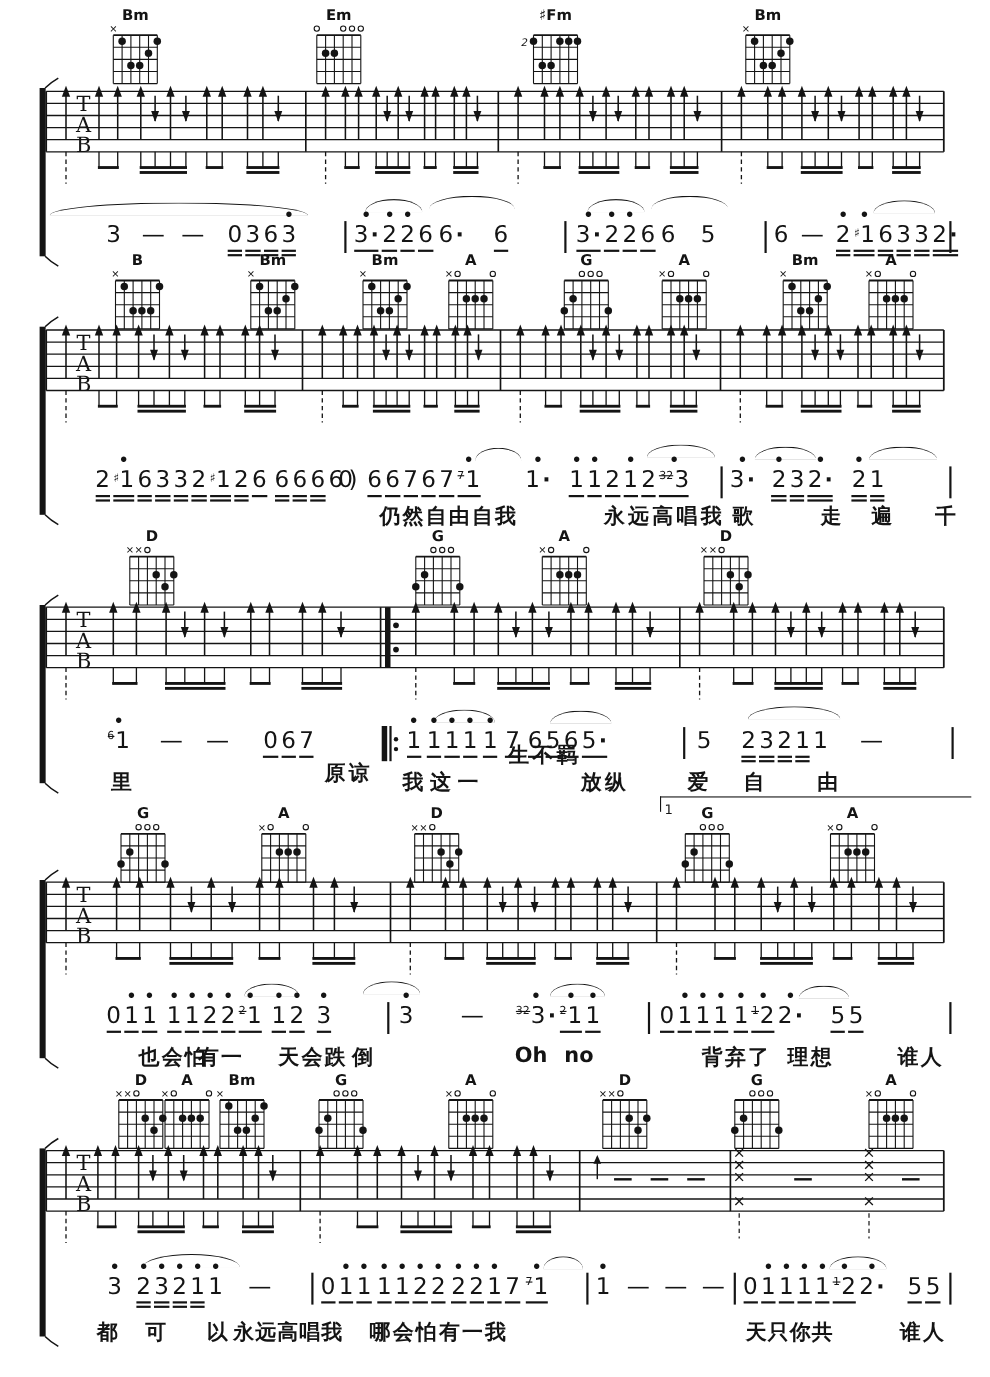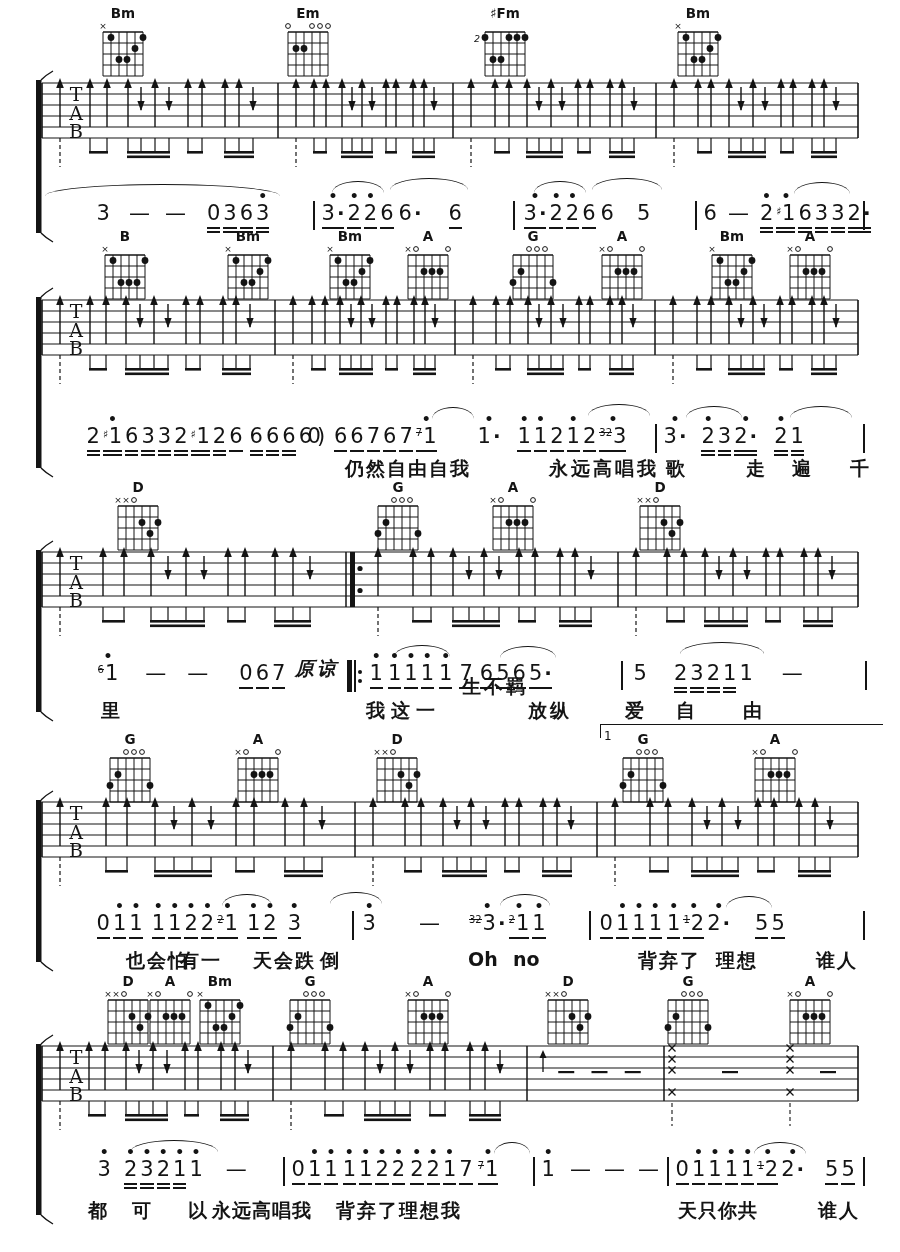--- a/index.html
+++ b/index.html
@@ -1949,21 +1949,21 @@
           <span class="hd">•</span>
           <span class="rw">
             <span>—</span>
           </span>
         </span>
       </div>
       <div class="ngrp" style="left: 860px; top: 652px;">
         <span class="bar"></span>
       </div>
       <div class="lyr" style="left: 101px; top: 698px;">里</div>
-      <div class="lyr" style="left: 295px; top: 656px; letter-spacing: 3px; font-style: italic;">原谅</div>
+      <div class="lyr" style="left: 295px; top: 690px; letter-spacing: 3px;">原谅</div>
       <div class="lyr" style="left: 366px; top: 698px; letter-spacing: 6px;">我这一</div>
       <div class="lyr" style="left: 450px; top: 674px; letter-spacing: 3px; margin-left: 12px;">生不羁</div>
       <div class="lyr" style="left: 528px; top: 698px; letter-spacing: 3px;">放纵</div>
       <div class="lyr" style="left: 625px; top: 698px;">爱</div>
       <div class="lyr" style="left: 676px; top: 698px;">自</div>
       <div class="lyr" style="left: 743px; top: 698px;">由</div>
       <div class="arc" style="left: 394px; width: 56px; top: 645px;"></div>
       <div class="arc" style="left: 500px; width: 56px; top: 646px;"></div>
       <div class="arc" style="left: 680px; width: 84px; top: 642px;"></div>
       <div class="ngrp" style="left: 95px; top: 902px;">
@@ -2378,21 +2378,21 @@
           </span>
         </span>
       </div>
       <div class="ngrp" style="left: 858px; top: 1148px;">
         <span class="bar"></span>
       </div>
       <div class="lyr" style="left: 88px; top: 1198px;">都</div>
       <div class="lyr" style="left: 132px; top: 1198px;">可</div>
       <div class="lyr" style="left: 188px; top: 1198px;">以</div>
       <div class="lyr" style="left: 212px; top: 1198px; letter-spacing: 1px;">永远高唱我</div>
-      <div class="lyr" style="left: 336px; top: 1198px; letter-spacing: 2px;">背弃了理想</div>
+      <div class="lyr" style="left: 336px; top: 1198px; letter-spacing: 2px;">哪会怕有一</div>
       <div class="lyr" style="left: 441px; top: 1198px;">我</div>
       <div class="lyr" style="left: 678px; top: 1198px; letter-spacing: 1px;">天只你共</div>
       <div class="lyr" style="left: 818px; top: 1198px; letter-spacing: 2px;">谁人</div>
       <div class="arc" style="left: 130px; width: 88px; top: 1140px;"></div>
       <div class="arc" style="left: 494px; width: 36px; top: 1142px;"></div>
       <div class="arc" style="left: 754px; width: 52px; top: 1142px;"></div>
       <div class="volta" style="left: 600px; top: 724px; width: 282px;"><span>1</span></div>
     </div>
 </div>
 

